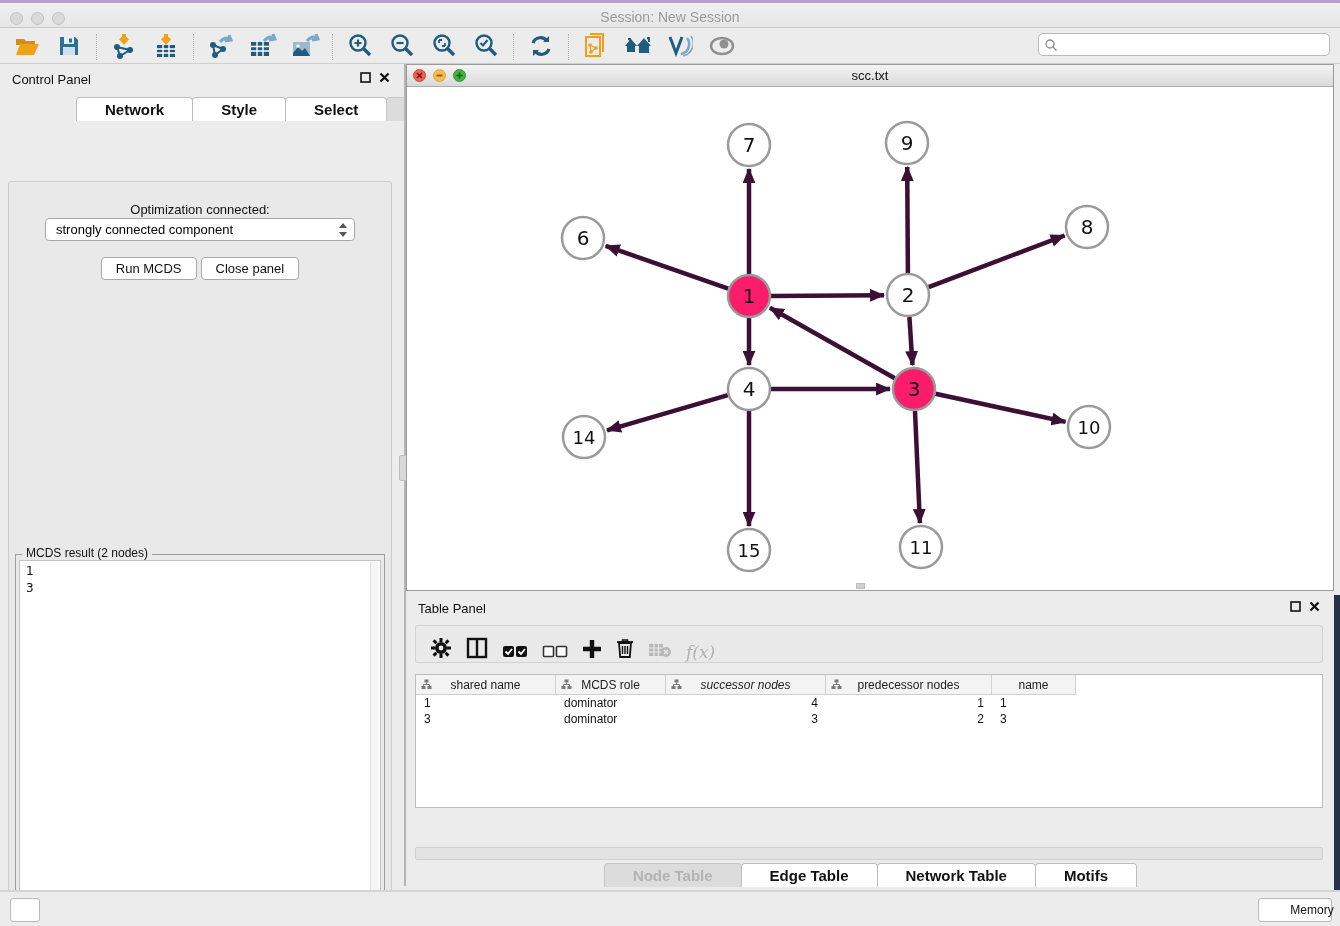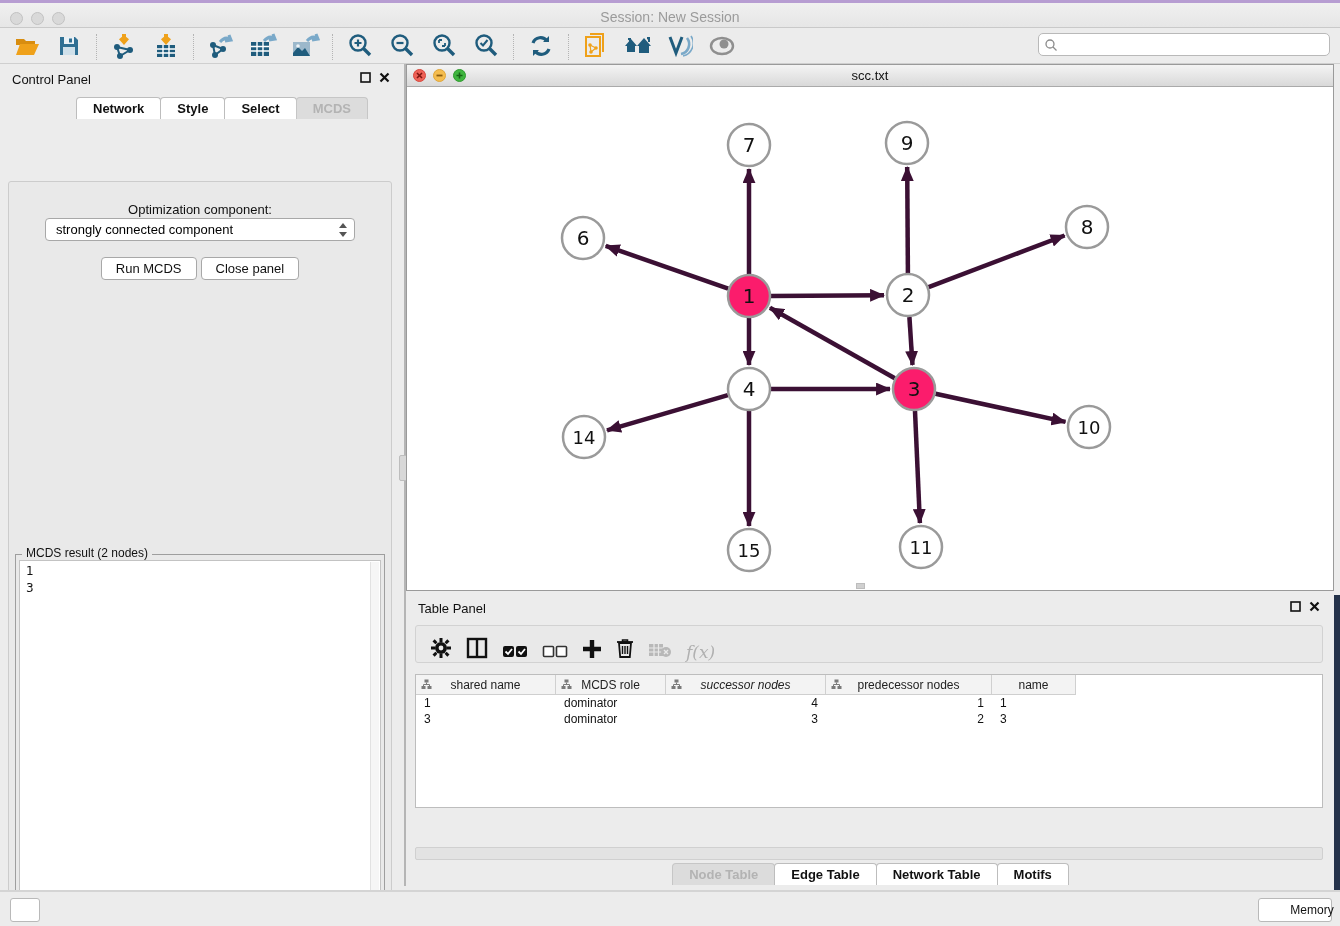--- a/index.html
+++ b/index.html
@@ -21,21 +21,21 @@
   .tb-sep { width:1px; height:26px; border-left:1px dotted #b4b4b4; margin:0 6px; }
   .searchbox { right:10px; top:33px; width:292px; height:23px; background:#fff; border:1px solid #b9b9b9; border-radius:5px;
     display:flex; align-items:center; padding-left:5px; }
   .searchbox input { border:none; outline:none; flex:1; font-size:12px; background:transparent; }
 
   
   .cpanel { left:0; top:64px; width:408px; height:822px; background:#ececec; }
   .panel-head { font-size:13px; color:#111; }
   .head-icons { display:flex; gap:8px; align-items:center; }
   .tabs-row { display:flex; }
-  .tab { background:#fff; border:1px solid #bdbdbd; border-bottom:none; padding:3px 16px; font-size:13px; font-weight:bold; color:#111;
+  .tab { background:#fff; border:1px solid #bdbdbd; border-bottom:none; padding:3px 28px; font-size:15px; font-weight:bold; color:#111;
     border-radius:4px 4px 0 0; margin-right:-1px; cursor:pointer; }
   .tab.selgray { background:#dcdcdc; color:#b3b3b3; border-color:#c6c6c6; }
   .cp-body { left:8px; top:117px; width:384px; height:763px; background:#e9e9e9; border:1px solid #cccccc; border-radius:3px; }
   .opt-label { left:0; top:20px; width:100%; text-align:center; font-size:13px; color:#111; }
   .dropdown { left:36px; top:36px; width:310px; height:23px; background:#fff; border:1px solid #a8a8a8; border-radius:4px;
     display:flex; align-items:center; font-size:13px; padding-left:10px; cursor:pointer; }
   .dd-stepper { position:absolute; right:6px; top:3px; }
   .btn { background:#fff; border:1px solid #a8a8a8; border-radius:4px; font-size:13px; padding:3px 14px; cursor:pointer; color:#111; }
   .btn-row { left:0; top:75px; width:100%; display:flex; justify-content:center; gap:4px; }
   .result-group { left:6px; top:372px; width:370px; height:380px; border:1px solid #9e9e9e; background:#e9e9e9; }
@@ -248,21 +248,21 @@
         </svg>
     </div>
     <div class="abs tabs-row" style="left:76px; top:33px;" id="cp-tabs">
         <div class="tab">Network</div>
         <div class="tab">Style</div>
         <div class="tab">Select</div>
         <div class="tab selgray">MCDS</div>
       </div>
 
     <div class="abs cp-body">
-      <div class="abs opt-label">Optimization component:</div>
+      <div class="abs opt-label">Optimization connected:</div>
       <div class="abs dropdown">
         <span>strongly connected component</span>
         <svg class="dd-stepper" width="10" height="16" viewBox="0 0 10 16">
           <path d="M5 1 L9 6 L1 6 Z" fill="#555"></path>
             <path d="M5 15 L1 10 L9 10 Z" fill="#555"></path>
         </svg>
       </div>
       <div class="abs btn-row">
         <button class="btn">Run MCDS</button>
         <button class="btn">Close panel</button>

